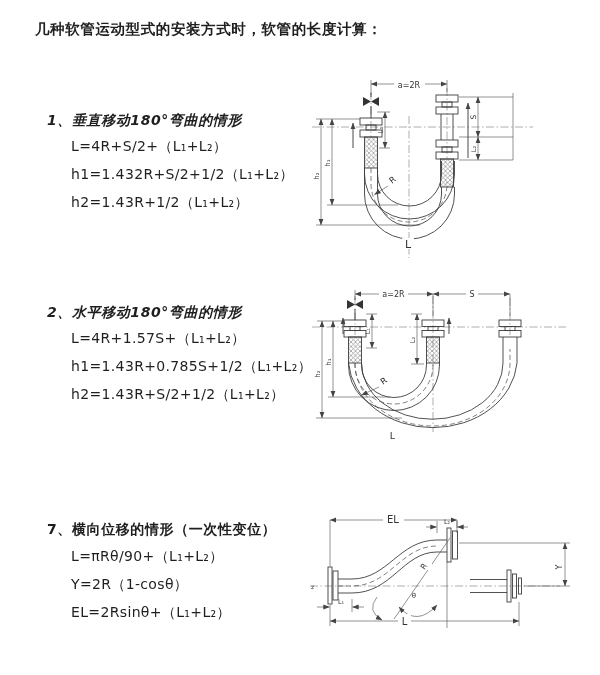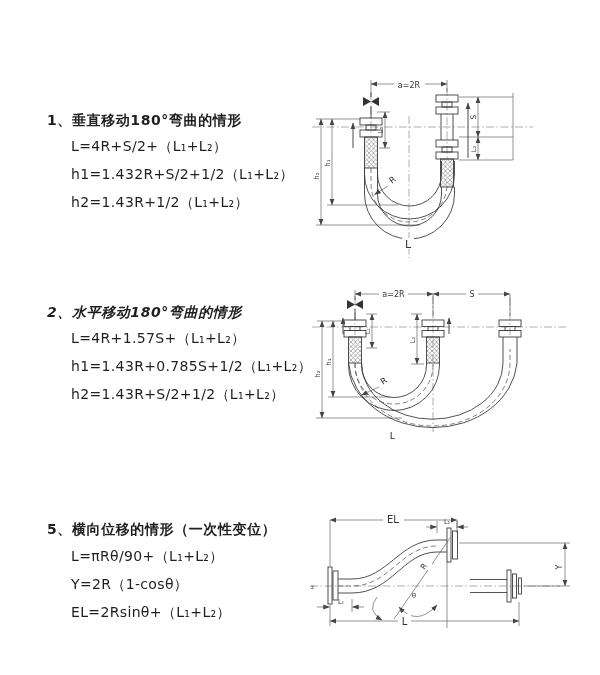--- a/index.html
+++ b/index.html
@@ -26,32 +26,33 @@
   .cl     { stroke:#6a6a6a; stroke-width:0.55; fill:none; stroke-dasharray:8 2.5 1.5 2.5; }
   .dash   { stroke:#4a4a4a; stroke-width:0.7; fill:none; stroke-dasharray:5 3; }
   .mvarr  { stroke:#333333; stroke-width:0.9; fill:none; }
   .lblbg  { fill:#ffffff; }
 </style>
 </head>
 <body>
 
 <div class="page">
 
-
-  <div class="sec-heading" style="left:47px; top:112px;">1、垂直移动180°弯曲的情形</div>
+  <div class="title">几种软管运动型式的安装方式时，软管的长度计算：</div>
+
+  <div class="sec-heading" style="left:47px; top:112px;font-style:italic;">1、垂直移动180°弯曲的情形</div>
   <div class="formula" style="top:138px;">L=4R+S/2+（L₁+L₂）</div>
   <div class="formula" style="top:166px;">h1=1.432R+S/2+1/2（L₁+L₂）</div>
   <div class="formula" style="top:194px;">h2=1.43R+1/2（L₁+L₂）</div>
 
   <div class="sec-heading" style="left:47px; top:304px;font-style:italic;">2、水平移动180°弯曲的情形</div>
   <div class="formula" style="top:330px;">L=4R+1.57S+（L₁+L₂）</div>
   <div class="formula" style="top:358px;">h1=1.43R+0.785S+1/2（L₁+L₂）</div>
   <div class="formula" style="top:386px;">h2=1.43R+S/2+1/2（L₁+L₂）</div>
 
-  <div class="sec-heading" style="left:47px; top:521px;">5、横向位移的情形（一次性变位）</div>
+  <div class="sec-heading" style="left:47px; top:521px;">7、横向位移的情形（一次性变位）</div>
   <div class="formula" style="top:548px;text-align:center;">L=πRθ/90+（L₁+L₂）</div>
   <div class="formula" style="top:576px;">Y=2R（1-cosθ）</div>
   <div class="formula" style="top:604px;">EL=2Rsinθ+（L₁+L₂）</div>
 
   <svg class="diag" style="left:308px; top:70px;" width="265" height="198" viewBox="308 70 265 198">
     <defs>
       <marker id="m1a" viewBox="0 0 10 10" refX="9.5" refY="5" markerWidth="6.5" markerHeight="6.5" markerUnits="userSpaceOnUse" orient="auto-start-reverse">
         <path d="M0,1.2 L10,5 L0,8.8 Z" fill="#444"></path>
       </marker>
       <pattern id="m1h" width="4.5" height="4.5" patternUnits="userSpaceOnUse">

